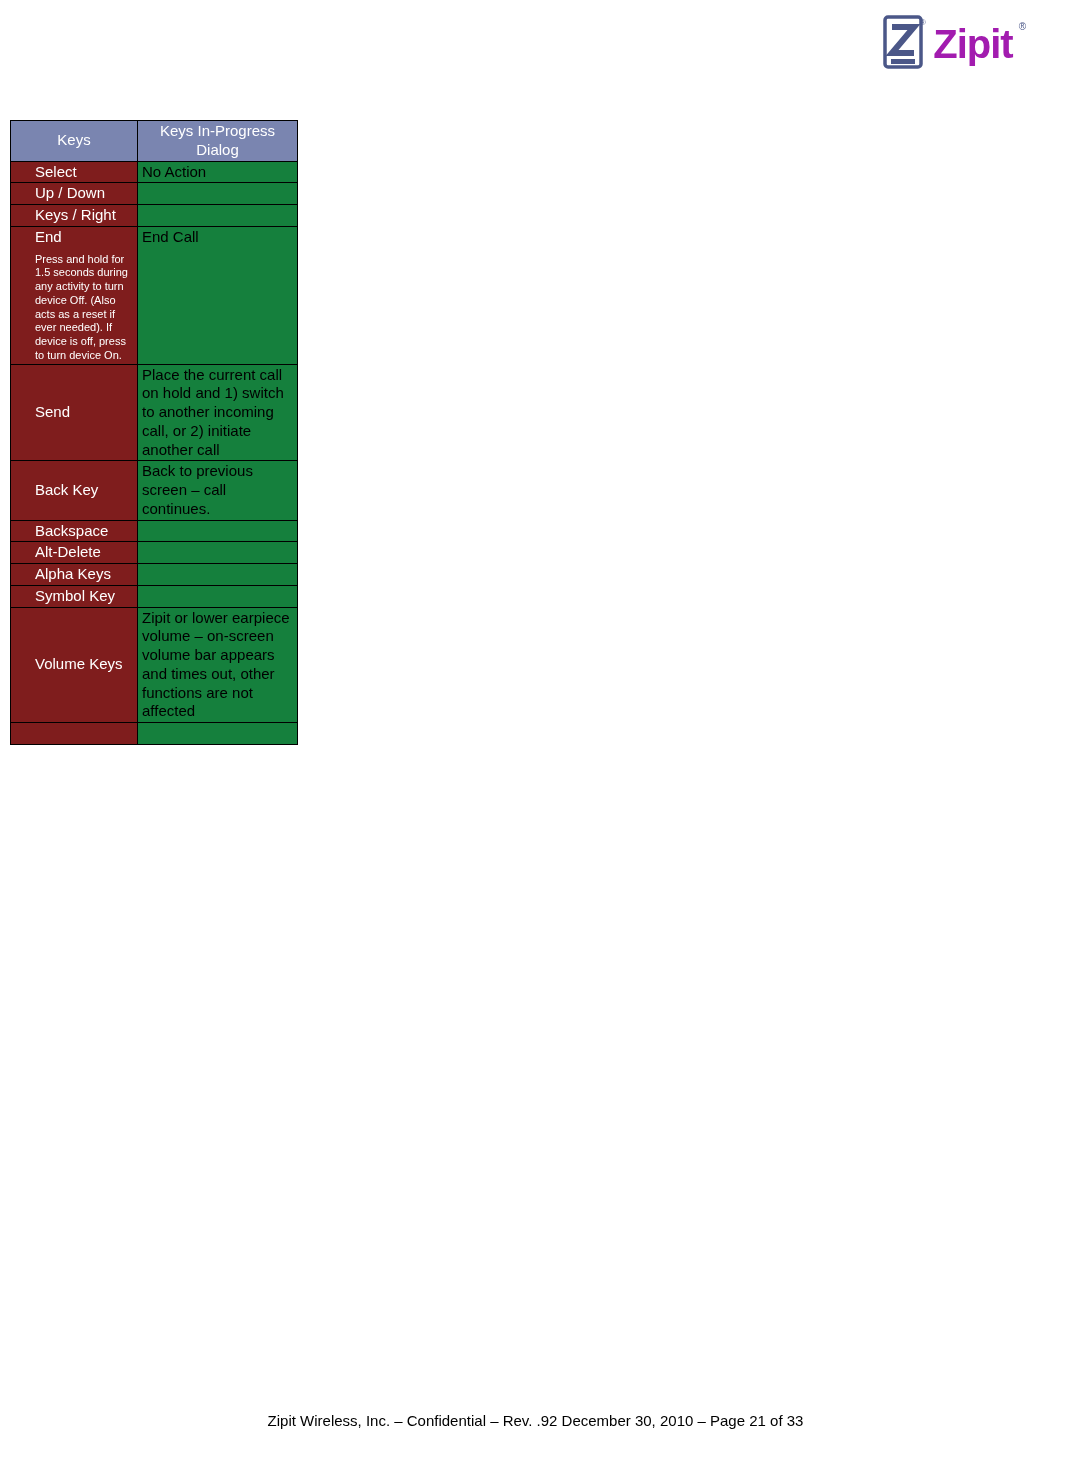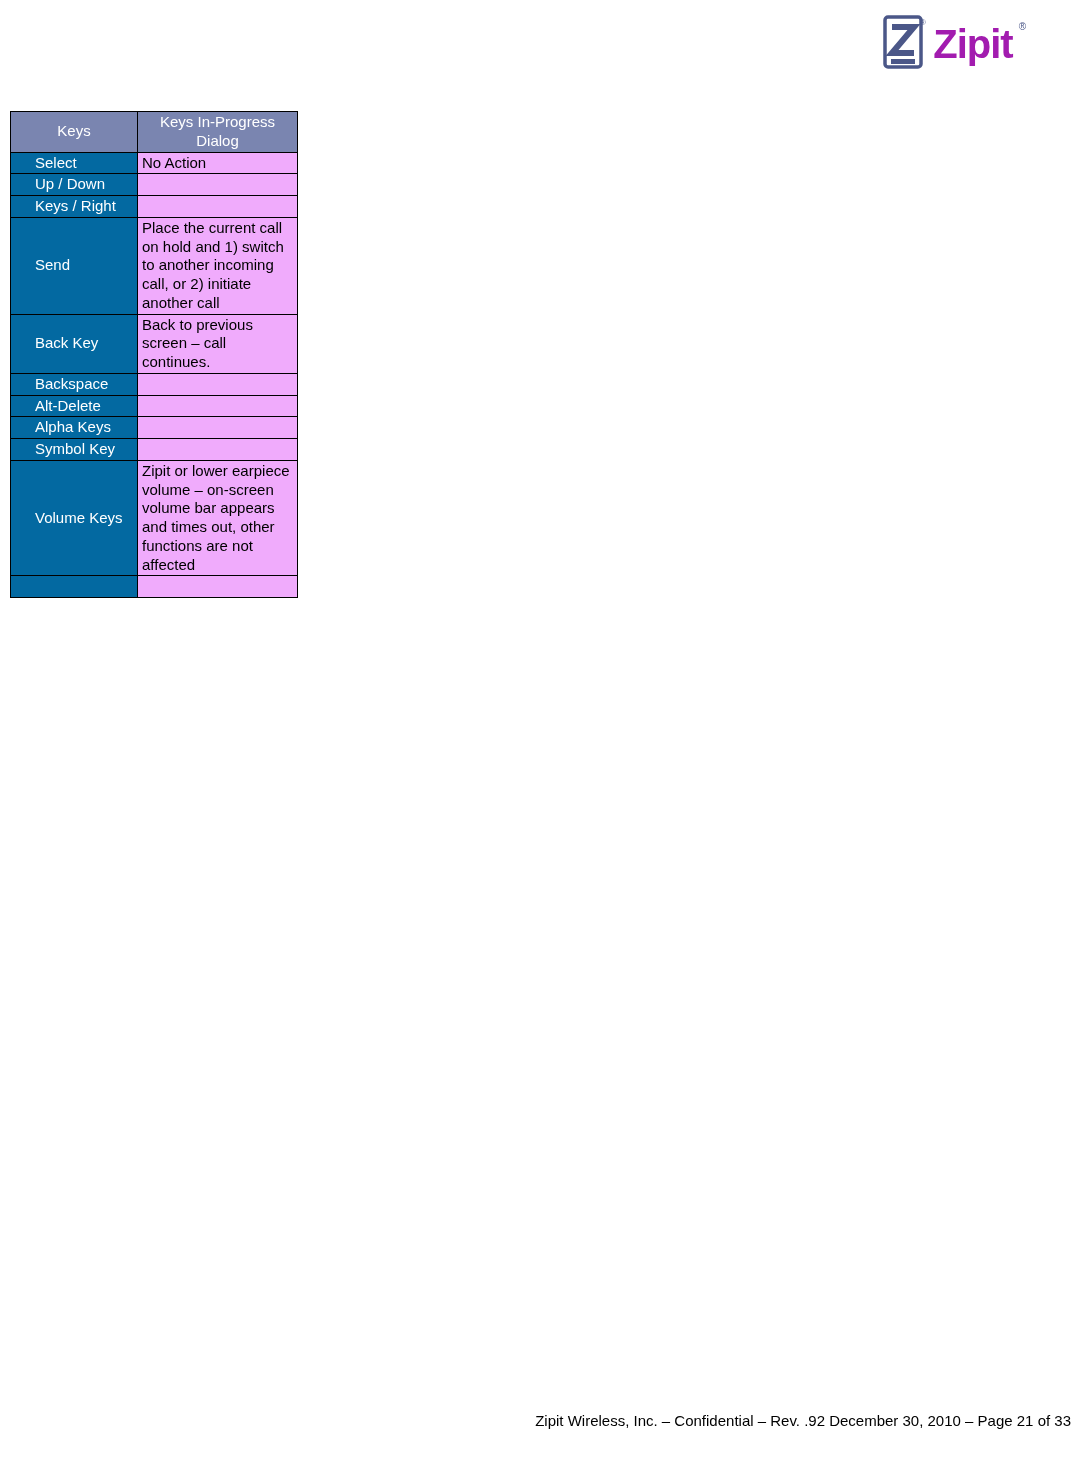--- a/index.html
+++ b/index.html
@@ -36,21 +36,21 @@
       letter-spacing: -1px;
     }
     .logo-reg {
       font-size: 10px;
       color: #4b5788;
       position: relative;
       top: -18px;
     }
     .content {
       position: absolute;
-      top: 111px;
+      top: 120px;
       left: 10px;
     }
     table.keys {
       border-collapse: collapse;
       width: 287px;
       table-layout: fixed;
     }
     table.keys col.c1 { width: 127px; }
     table.keys col.c2 { width: 160px; }
     table.keys th, table.keys td {
@@ -61,42 +61,42 @@
       vertical-align: top;
     }
     table.keys th {
       background: #7a85b0;
       color: #fff;
       font-weight: 400;
       text-align: center;
       vertical-align: middle;
     }
     table.keys td.keycell {
-      background: #0369a1;
+      background: #7f1d1d;
       color: #fff;
       vertical-align: middle;
       font-size: 15px;
       padding-left: 24px;
     }
     table.keys td.valcell {
-      background: #f0abfc;
+      background: #15803d;
       color: #000;
     }
     .keynote {
       font-size: 11px;
       line-height: 1.25;
       display: block;
       margin-top: 6px;
       color: #fff;
     }
     .footer {
       position: absolute;
       bottom: 30px;
       width: 100%;
-      text-align: right;
+      text-align: center;
       font-size: 15px;
       color: #000;
     }
   </style>
 </head>
 <body>
 
 <div class="page">
 
   <div class="logo">
@@ -131,20 +131,24 @@
           </tr>
           <tr>
             <td class="keycell"><span>Up / Down</span></td>
             <td class="valcell">&nbsp;</td>
           </tr>
           <tr>
             <td class="keycell"><span>Keys / Right</span></td>
             <td class="valcell">&nbsp;</td>
           </tr>
           <tr>
+            <td class="keycell"><span>End</span><span class="keynote">Press and hold for 1.5 seconds during any activity to turn device Off.  (Also acts as a reset if ever needed).  If device is off, press to turn device On.</span></td>
+            <td class="valcell">End Call</td>
+          </tr>
+          <tr>
             <td class="keycell"><span>Send</span></td>
             <td class="valcell">Place the current call on hold and 1) switch to another incoming call, or 2) initiate another call</td>
           </tr>
           <tr>
             <td class="keycell"><span>Back Key</span></td>
             <td class="valcell">Back to previous screen – call continues.</td>
           </tr>
           <tr>
             <td class="keycell"><span>Backspace</span></td>
             <td class="valcell">&nbsp;</td>

